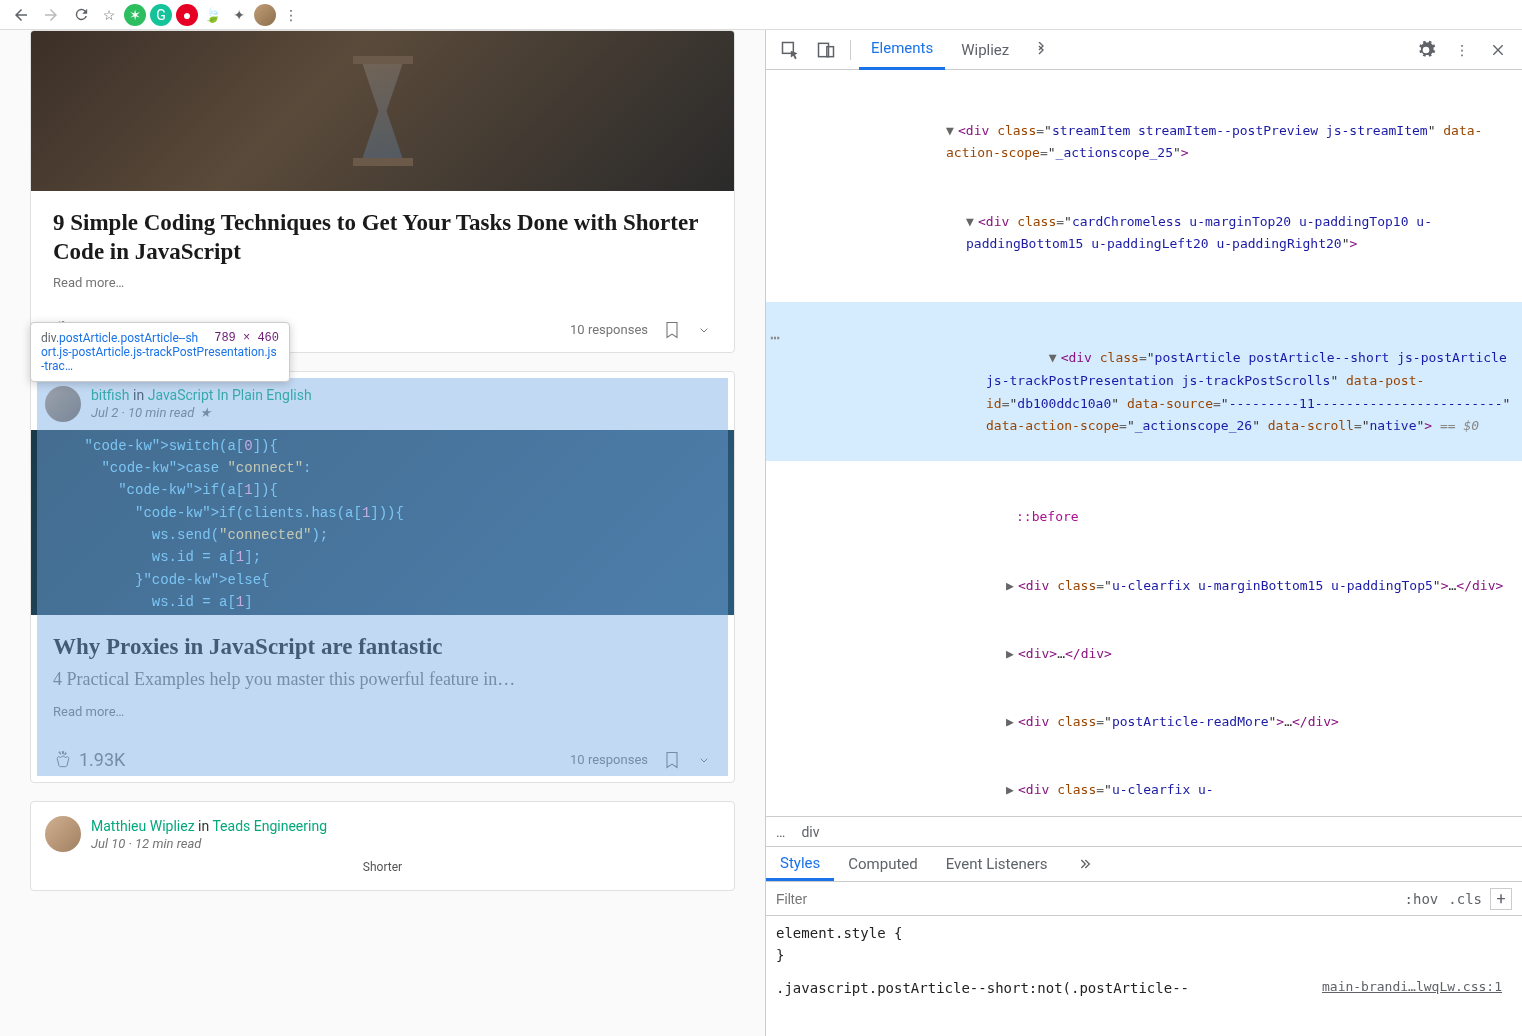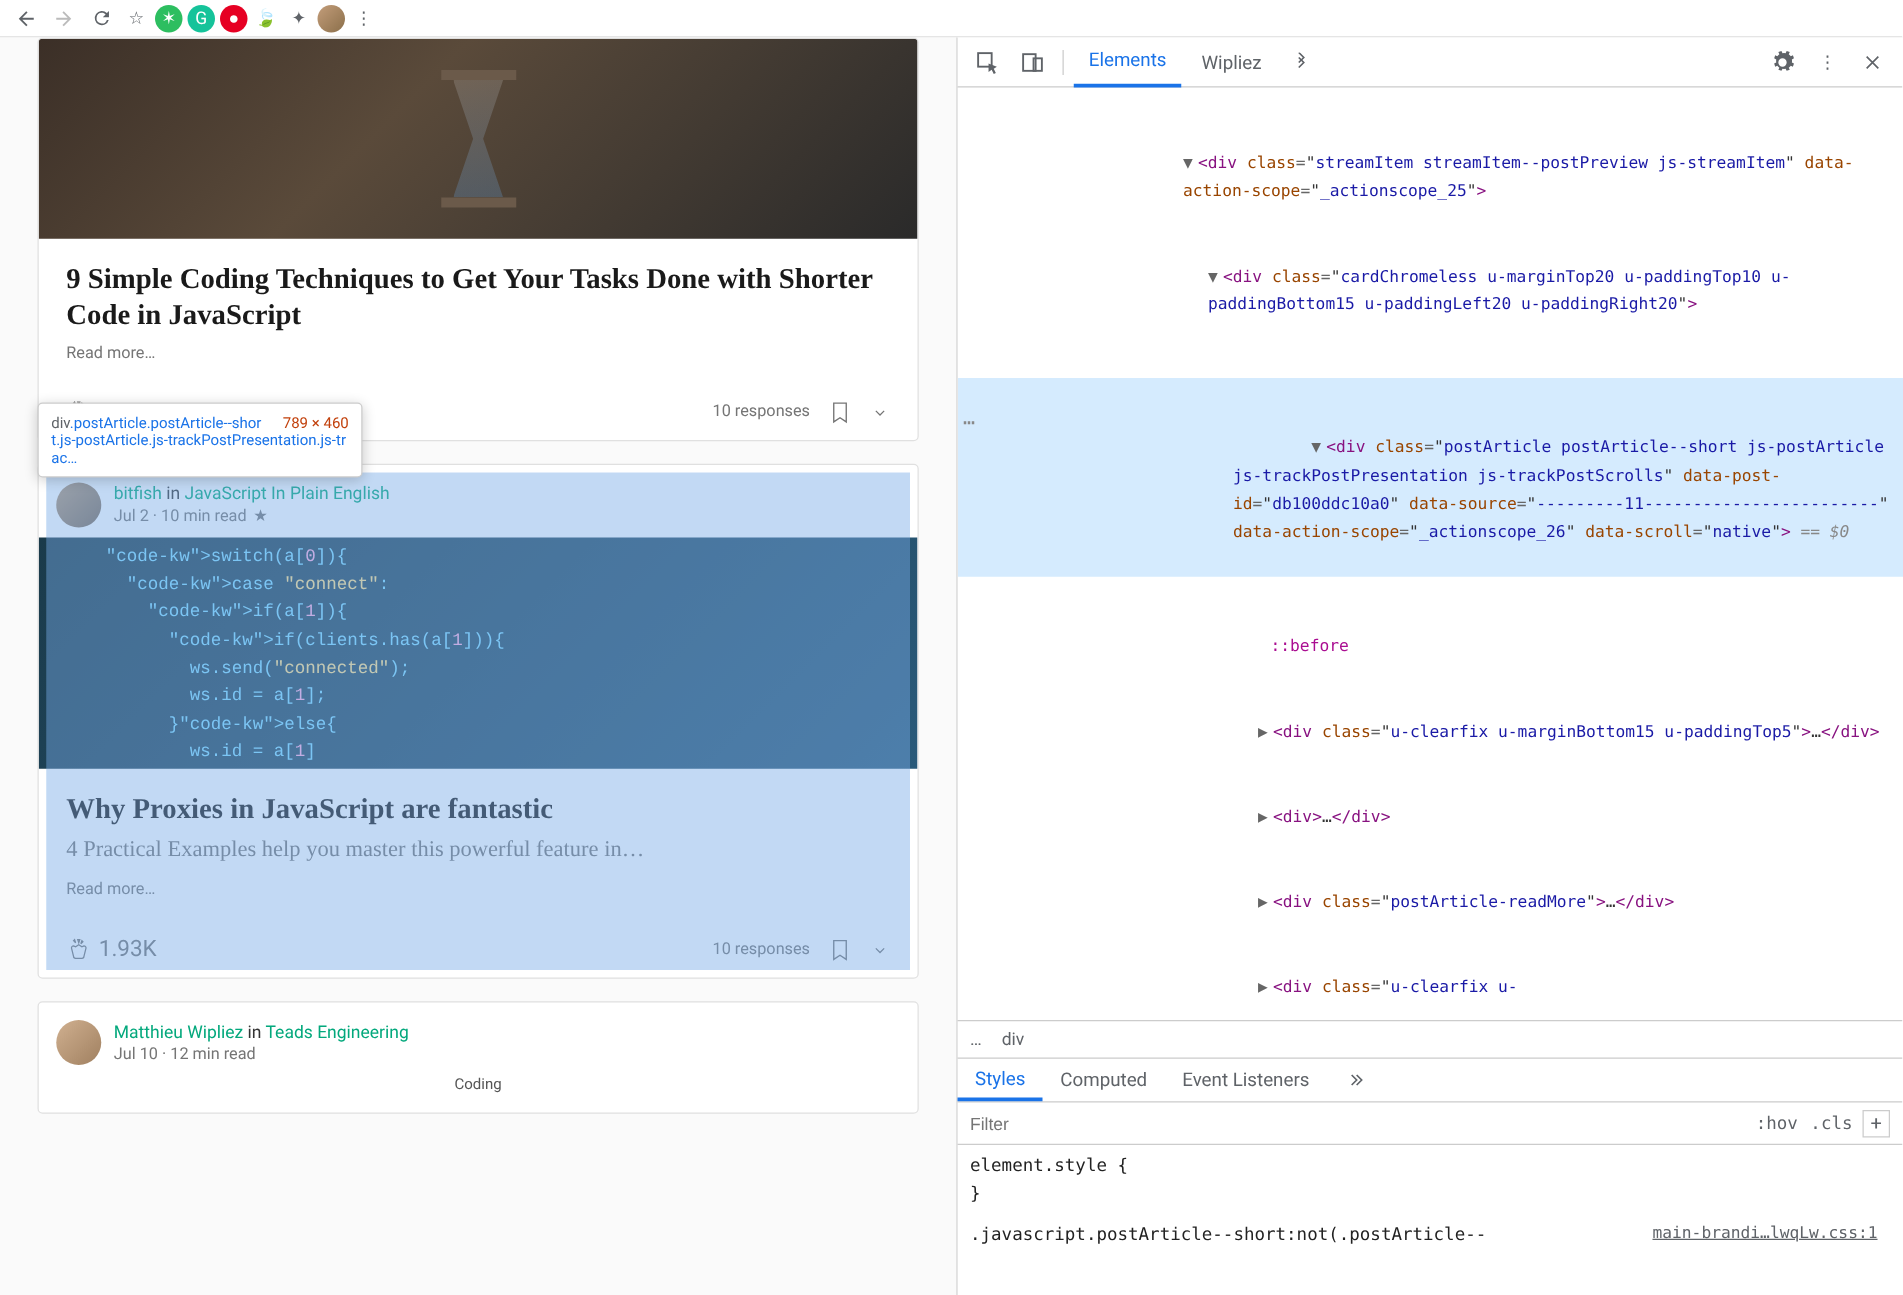--- a/index.html
+++ b/index.html
@@ -36,35 +36,35 @@
 .clap { display: flex; align-items: center; gap: 6px; color: #757575; font-size: 18px; }
 .clap-icon { width: 20px; height: 20px; }
 .meta-right { display: flex; align-items: center; gap: 14px; color: #757575; font-size: 13px; }
 .bookmark-icon, .chevron-icon { color: #757575; }
 
 
 .article-head { display: flex; align-items: center; gap: 10px; padding: 14px 22px 8px 14px; }
 .avatar-sm { width: 36px; height: 36px; border-radius: 50%; background: linear-gradient(135deg, #b89a7a, #7a6a5a); flex-shrink: 0; }
 .author-line { font-size: 14px; }
 .author-line a { color: #03a87c; text-decoration: none; }
-.meta-line { font-size: 13px; color: #757575; margin-top: 2px; }
+.meta-line { font-size: 13px; color: #757575; margin-top: 2px; font-style: italic; }
 .star { color: #757575; margin-left: 2px; }
 
 
 .article-card.highlighted { position: relative; }
 .highlight-overlay { position: absolute; top: 6px; left: 6px; right: 6px; bottom: 6px; background: rgba(120, 170, 230, 0.45); pointer-events: none; z-index: 5; }
 .code-img { height: 185px; background: linear-gradient(135deg, #1a3a4a, #2a5a7a); color: #7fdbff; font-family: 'Courier New', monospace; font-size: 14px; line-height: 1.6; padding: 5px 20px; white-space: pre; overflow: hidden; }
 .code-str { color: #ffe08a; }
 .code-num { color: #ffb0e0; }
 
 
 .dim-tooltip { position: absolute; top: 292px; left: 30px; background: #fff; border: 1px solid #ccc; border-radius: 4px; box-shadow: 0 2px 10px rgba(0,0,0,0.2); padding: 8px 10px; font-size: 12px; max-width: 260px; z-index: 20; }
 .tt-selector { color: #5f6368; word-break: break-all; }
 .tt-selector b { color: #1a73e8; font-weight: 400; }
-.tt-dim { color: #c2410c; float: right; margin-left: 14px; }
+.tt-dim { color: #701a75; float: right; margin-left: 14px; font-family: Liberation Mono, monospace; }
 
 
 .dt-toolbar { display: flex; align-items: center; height: 40px; border-bottom: 1px solid #ccc; padding: 0 8px; gap: 4px; }
 .dt-btn { width: 32px; height: 32px; display: flex; align-items: center; justify-content: center; color: #5f6368; cursor: pointer; border-radius: 0; }
 .dt-sep { width: 1px; height: 20px; background: #ccc; margin: 0 4px; }
 .dt-tab { padding: 0 12px; height: 40px; display: flex; align-items: center; color: #5f6368; font-size: 15px; cursor: pointer; }
 .dt-tab.active { color: #1a73e8; border-bottom: 3px solid #1a73e8; }
 .dt-spacer { flex: 1; }
 
 .dt-tree { flex: 1; overflow-y: auto; font-family: Menlo, Consolas, monospace; font-size: 13px; line-height: 1.75; padding: 4px 0; white-space: pre-wrap; word-break: break-word; }
@@ -233,21 +233,21 @@
               <a>Matthieu Wipliez</a>
               <span>in</span>
               <a>Teads Engineering</a>
             </div>
             <div class="meta-line">
               <span>Jul 10</span> ·
               <span>12 min read</span>
             </div>
           </div>
         </div>
-        <div style="height:30px; text-align:center; font-size:12px; color:#555;">Coding</div>
+        <div style="height:30px; text-align:center; font-size:12px; color:#555;">Shorter</div>
       </div>
     </div>
   </div>
 
   <div class="devtools">
     <div class="dt-toolbar">
       <div class="dt-btn">
           <svg width="20" height="20" viewBox="0 0 24 24">
             <rect x="3" y="3" width="13" height="13" fill="none" stroke="currentColor" stroke-width="1.8"></rect>
             <path d="M13 13l8 3-3 2 2 4-2 1-2-4-3 2z" fill="currentColor"></path>

